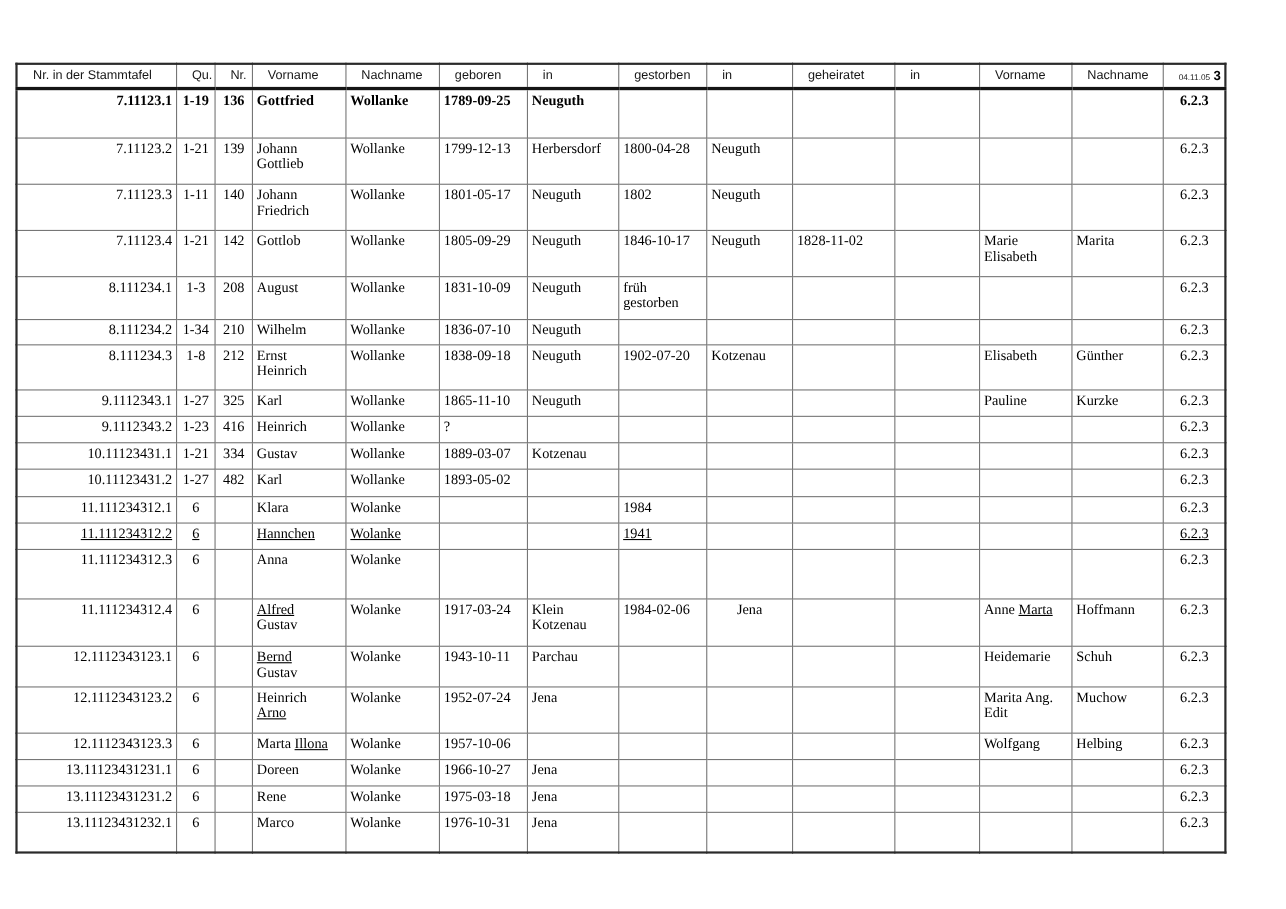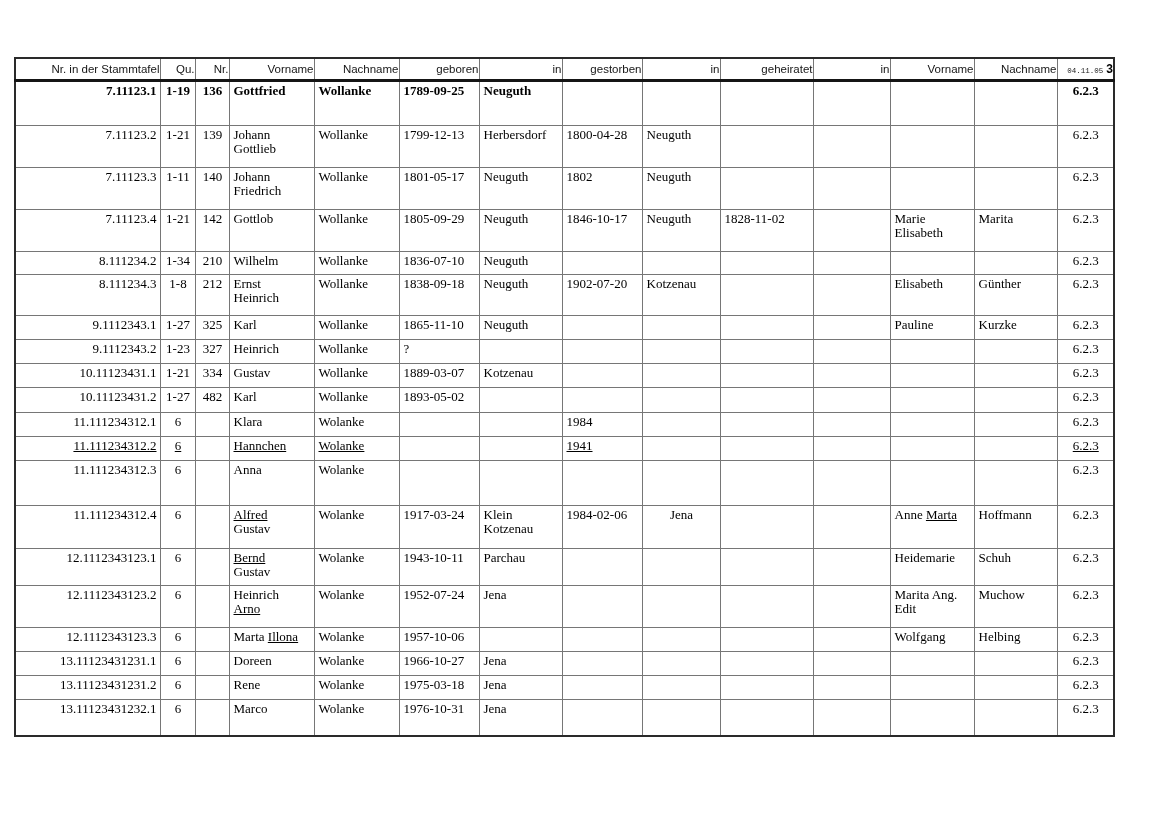--- a/index.html
+++ b/index.html
@@ -26,46 +26,46 @@
     border: 2px solid #2a2a2a;
   }
   table.genealogy thead tr {
     height: 22px;
   }
   table.genealogy th {
     font-family: "Liberation Sans", sans-serif;
     font-weight: normal;
     font-size: 11.5px;
     color: #161616;
-    text-align: right;
+    text-align: left;
     vertical-align: middle;
     border: 1.5px solid #767676;
     border-bottom: 3px solid #151515;
-    padding: 1px 0;
+    padding: 1px 14px;
     overflow: hidden;
     white-space: nowrap;
   }
   table.genealogy td {
     border: 1.5px solid #767676;
     font-size: 13px;
     line-height: 1.14;
     vertical-align: top;
     padding: 2px 3px 1px 4px;
     white-space: pre-line;
     overflow: hidden;
   }
   td.al-right  { text-align: right; padding-right: 5px; }
   td.al-center { text-align: center; }
   td.al-left   { text-align: left; }
   tr.bold-row td { font-weight: bold; }
   .u { text-decoration: underline; }
   td.small-text { font-size: 10px; line-height: 1.2; }
   td.cell-center { text-align: center; }
   .corner-date {
-    font-family: Liberation Mono, monospace;
+    font-family: Liberation Sans, sans-serif;
     font-size: 7.5px;
     color: #222;
   }
   .corner-page {
     font-family: "Liberation Sans", sans-serif;
     font-size: 12px;
     font-weight: bold;
     margin-left: 3px;
     color: #000;
   }
@@ -170,20 +170,37 @@
           <td class="al-left">Neuguth</td>
           <td class="al-left">1846-10-17</td>
           <td class="al-left">Neuguth</td>
           <td class="al-left">1828-11-02</td>
           <td class="al-left"></td>
           <td class="al-left">Marie
 Elisabeth</td>
           <td class="al-left">Marita</td>
           <td class="al-center">6.2.3</td>
         </tr>
+        <tr style="height: 39px;">
+          <td class="al-right">8.111234.1</td>
+          <td class="al-center">1-3</td>
+          <td class="al-center">208</td>
+          <td class="al-left">August</td>
+          <td class="al-left">Wollanke</td>
+          <td class="al-left">1831-10-09</td>
+          <td class="al-left">Neuguth</td>
+          <td class="al-left small-text">früh
+gestorben</td>
+          <td class="al-left"></td>
+          <td class="al-left"></td>
+          <td class="al-left"></td>
+          <td class="al-left"></td>
+          <td class="al-left"></td>
+          <td class="al-center">6.2.3</td>
+        </tr>
         <tr style="height: 23px; padding-left: 12px;">
           <td class="al-right">8.111234.2</td>
           <td class="al-center">1-34</td>
           <td class="al-center">210</td>
           <td class="al-left">Wilhelm</td>
           <td class="al-left">Wollanke</td>
           <td class="al-left">1836-07-10</td>
           <td class="al-left">Neuguth</td>
           <td class="al-left"></td>
           <td class="al-left"></td>
@@ -222,21 +239,21 @@
           <td class="al-left"></td>
           <td class="al-left"></td>
           <td class="al-left"></td>
           <td class="al-left">Pauline</td>
           <td class="al-left">Kurzke</td>
           <td class="al-center">6.2.3</td>
         </tr>
         <tr style="height: 24px;">
           <td class="al-right">9.1112343.2</td>
           <td class="al-center">1-23</td>
-          <td class="al-center">327</td>
+          <td class="al-center">416</td>
           <td class="al-left">Heinrich</td>
           <td class="al-left">Wollanke</td>
           <td class="al-left">?</td>
           <td class="al-left"></td>
           <td class="al-left"></td>
           <td class="al-left"></td>
           <td class="al-left"></td>
           <td class="al-left"></td>
           <td class="al-left"></td>
           <td class="al-left"></td>

